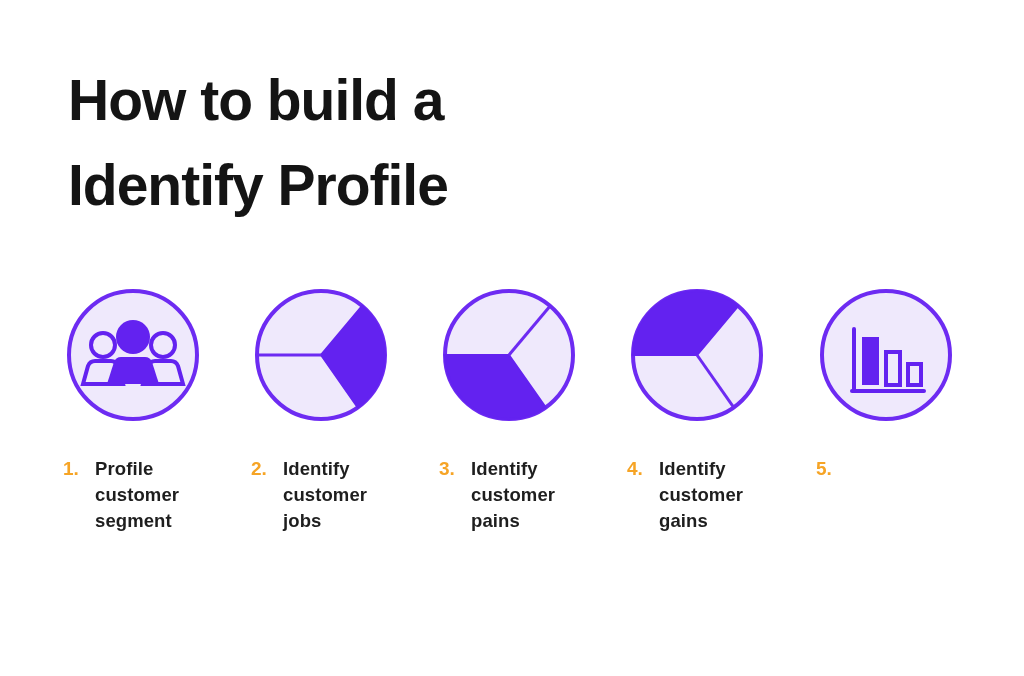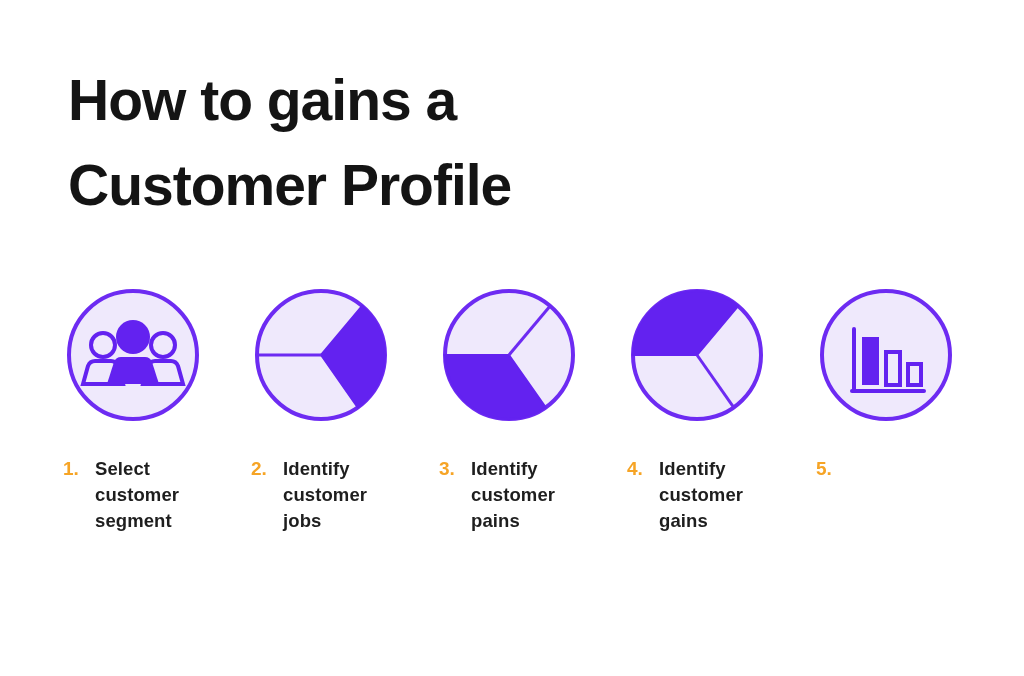--- a/index.html
+++ b/index.html
@@ -32,39 +32,39 @@
     line-height:26px;white-space:pre-line;letter-spacing:0.1px;
   }
   svg{display:block;}
 </style>
 </head>
 <body>
 
 <div class="canvas">
 
   <div class="title">
-    <div>How to gains a</div>
-    <div>Customer Profile</div>
+    <div>How to build a</div>
+    <div>Identify Profile</div>
   </div>
 
   <div class="step-col" style="left: 63px;">
     <div class="icon-wrap">
         <svg width="136" height="136" viewBox="0 0 136 136">
           <circle cx="68" cy="68" r="64" fill="#EFE9FC" stroke="#6D2BF2" stroke-width="4"></circle>
           <circle cx="38" cy="58" r="12" fill="none" stroke="#6322F0" stroke-width="4"></circle>
           <path d="M18,97 L23,79 Q25,74 30,74 L46,74 Q51,74 53,79 L58,97 Z" fill="none" stroke="#6322F0" stroke-width="4"></path>
           <circle cx="98" cy="58" r="12" fill="none" stroke="#6322F0" stroke-width="4"></circle>
           <path d="M78,97 L83,79 Q85,74 90,74 L106,74 Q111,74 113,79 L118,97 Z" fill="none" stroke="#6322F0" stroke-width="4"></path>
           <circle cx="68" cy="50" r="17" fill="#6322F0"></circle>
           <path d="M42,97 L49,75 Q51,70 56,70 L80,70 Q85,70 87,75 L94,97 Z" fill="#6322F0"></path>
         </svg>
       </div>
     <div class="label-row">
       <span class="step-number">1.</span>
-      <span class="step-label">Select
+      <span class="step-label">Profile
 customer
 segment</span>
     </div>
   </div>
 
   <div class="step-col" style="left: 251px;">
     <div class="icon-wrap">
         <svg width="136" height="136" viewBox="0 0 136 136">
           <circle cx="68" cy="68" r="64" fill="#EFE9FC" stroke="#6D2BF2" stroke-width="4"></circle>
           <path d="M68,68 L109.1,19.0 A64,64 0 0 1 104.7,120.4 Z" fill="#6322F0" stroke="#6322F0" stroke-width="2" stroke-linejoin="round"></path>

